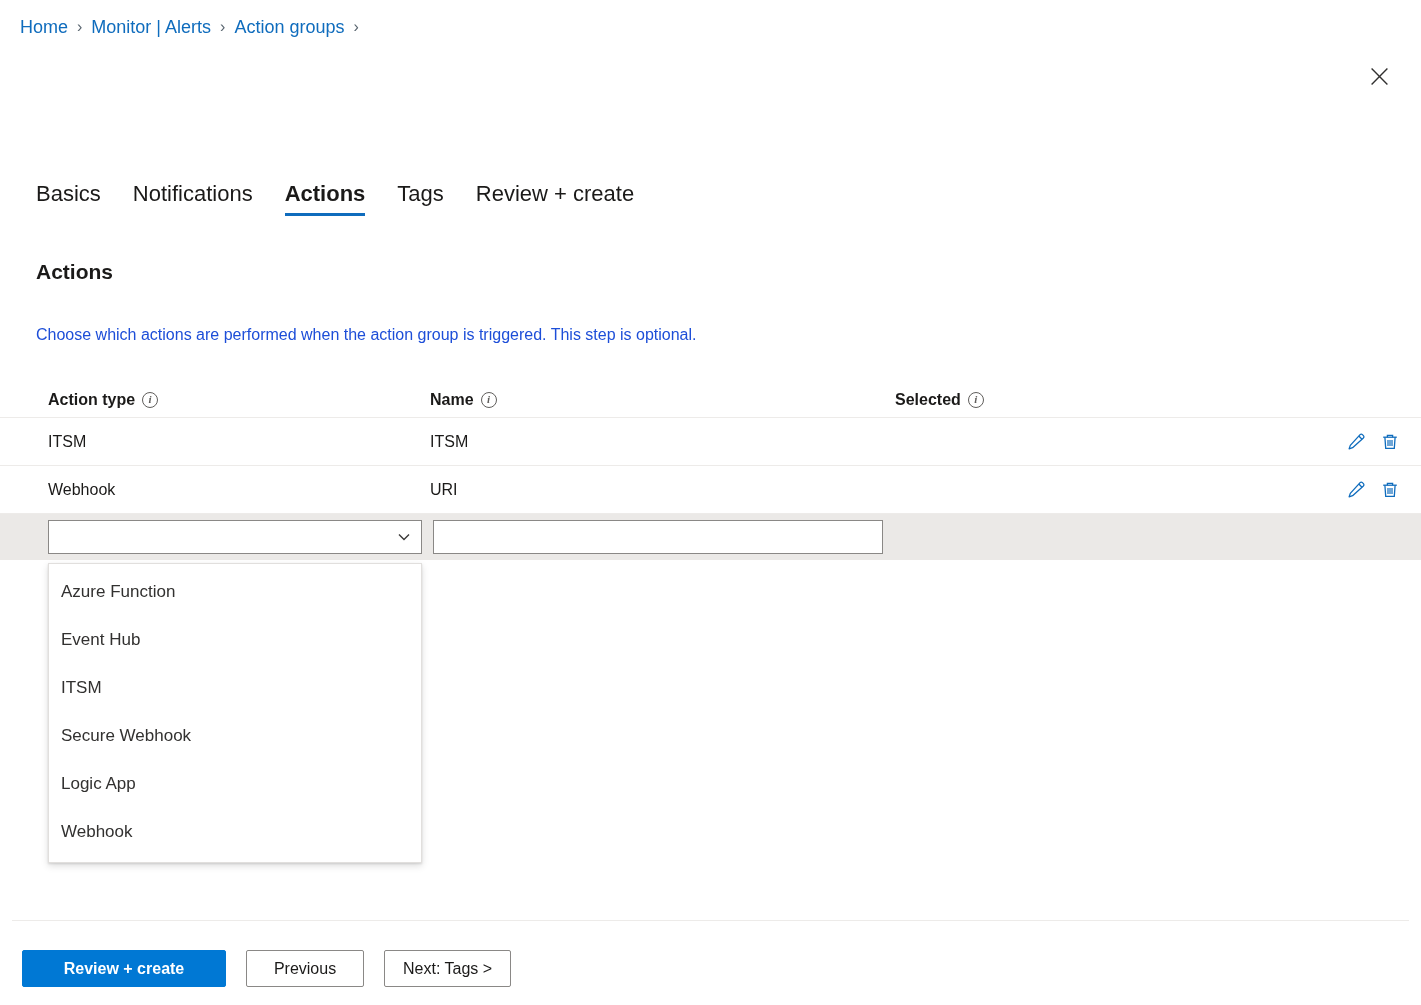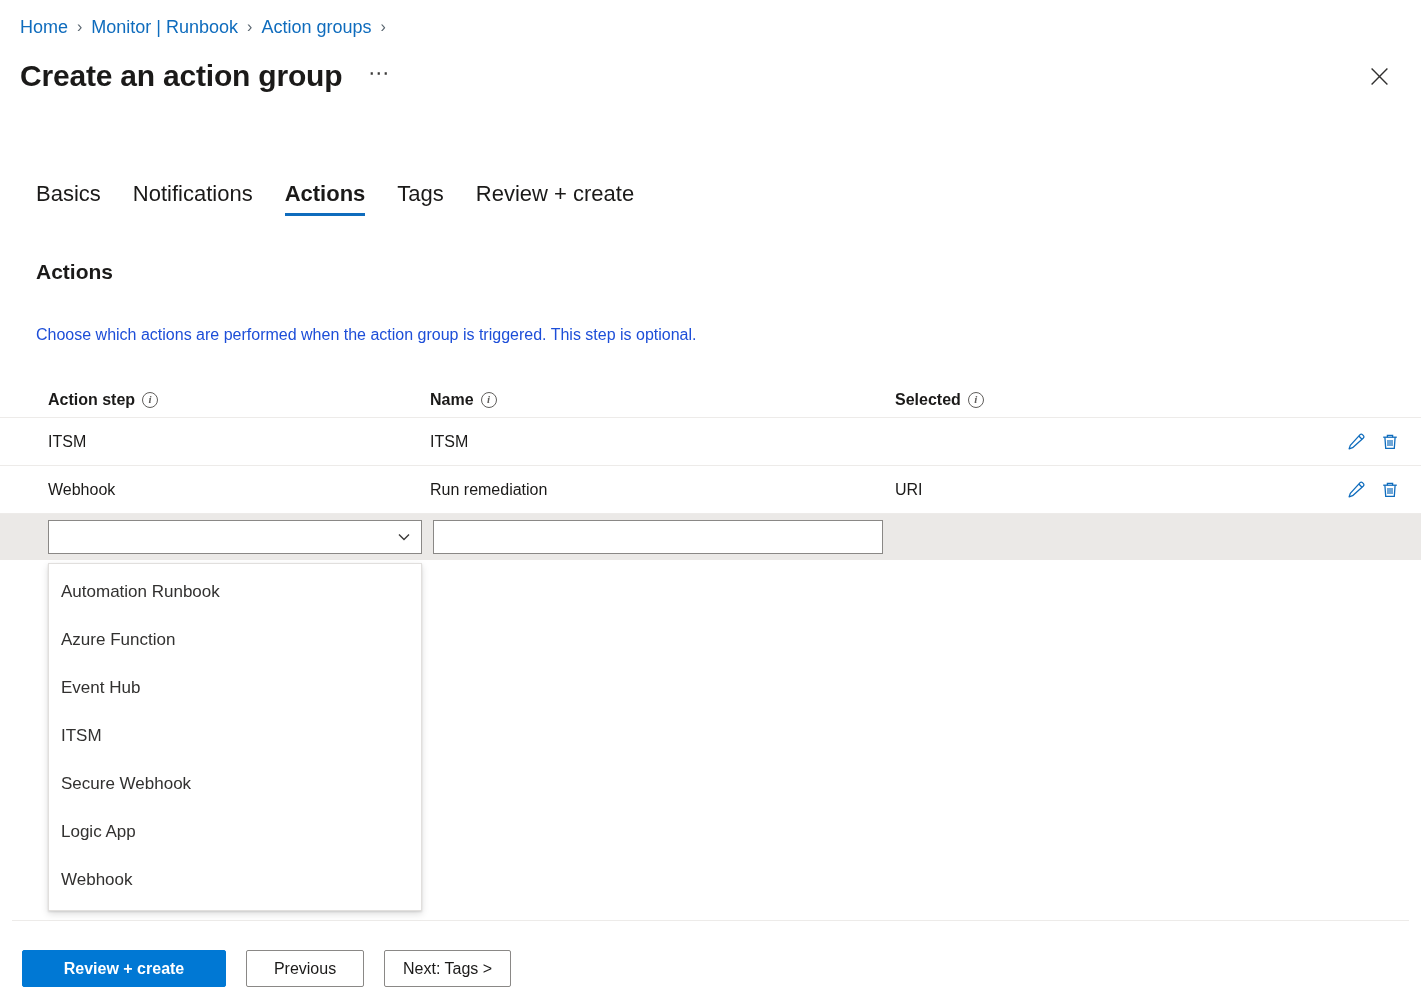--- a/index.html
+++ b/index.html
@@ -299,30 +299,26 @@
   }
 </style>
 </head>
 <body>
 
 <div class="page">
 
   <nav class="breadcrumb">
     <span class="crumb-link">Home</span>
     <span class="crumb-sep">›</span>
-    <span class="crumb-link">Monitor | Runbook</span>
+    <span class="crumb-link">Monitor | Alerts</span>
     <span class="crumb-sep">›</span>
     <span class="crumb-link">Action groups</span>
     <span class="crumb-sep">›</span>
   </nav>
 
-  <div class="title-row">
-    <h1 class="page-title">Create an action group</h1>
-    <span class="more-menu">⋯</span>
-  </div>
 
   <div class="close-btn">
     <svg width="19" height="19" viewBox="0 0 19 19" aria-hidden="true">
       <path d="M1.6 1.6 L17.4 17.4 M17.4 1.6 L1.6 17.4" stroke="#323130" stroke-width="1.4" fill="none"></path>
     </svg>
   </div>
 
   <div class="tabs">
     <div class="tab"><span>Basics</span></div>
     <div class="tab"><span>Notifications</span></div>
@@ -332,21 +328,21 @@
   </div>
 
   <div class="section-title">Actions</div>
   <div class="section-desc">Choose which actions are performed when the action group is triggered. This step is optional.</div>
 
   <div class="grid">
 
     <div class="grid-row grid-head">
       <div class="col-type">
         <span class="head-label">
-          <span>Action step</span>
+          <span>Action type</span>
           <span class="info-icon">i</span>
         </span>
       </div>
       <div class="col-name">
         <span class="head-label">
           <span>Name</span>
           <span class="info-icon">i</span>
         </span>
       </div>
       <div class="col-selected">
@@ -374,21 +370,20 @@
             <path d="M7.4 5.2 V3.4 h5.2 v1.8" stroke="currentColor" stroke-width="1.3" fill="none"></path>
             <path d="M4.9 5.2 l.8 11.1 h8.6 l.8-11.1" stroke="currentColor" stroke-width="1.3" fill="none"></path>
             <path d="M8 8 v6 M10 8 v6 M12 8 v6" stroke="currentColor" stroke-width="1.2" fill="none"></path>
           </svg>
         </span>
       </div>
     </div>
 
     <div class="grid-row grid-body-row">
       <div class="col-type">Webhook</div>
-      <div class="col-name">Run remediation</div>
       <div class="col-selected">URI</div>
       <div class="col-actions">
         <span class="icon-btn">
           <svg width="20" height="20" viewBox="0 0 20 20">
             <path d="M14.1 2.6 a1.6 1.6 0 0 1 2.3 0 l1 1 a1.6 1.6 0 0 1 0 2.3 L6.6 15.7 l-3.5 1.2 1.2-3.5 z" fill="none" stroke="currentColor" stroke-width="1.3" stroke-linejoin="round"></path>
             <path d="M12.8 4 l3.2 3.2" fill="none" stroke="currentColor" stroke-width="1.3"></path>
           </svg>
         </span>
         <span class="icon-btn">
           <svg width="20" height="20" viewBox="0 0 20 20">
@@ -410,21 +405,20 @@
           </svg>
         </span>
       </div>
       <div class="spacer-gap"></div>
       <input class="az-input" type="text" value="" style="">
     </div>
 
   </div>
 
   <div class="dropdown-panel">
-    <div class="dropdown-option">Automation Runbook</div>
     <div class="dropdown-option">Azure Function</div>
     <div class="dropdown-option">Event Hub</div>
     <div class="dropdown-option">ITSM</div>
     <div class="dropdown-option">Secure Webhook</div>
     <div class="dropdown-option">Logic App</div>
     <div class="dropdown-option">Webhook</div>
   </div>
 
   <div class="footer-divider"></div>
   <div class="footer">

